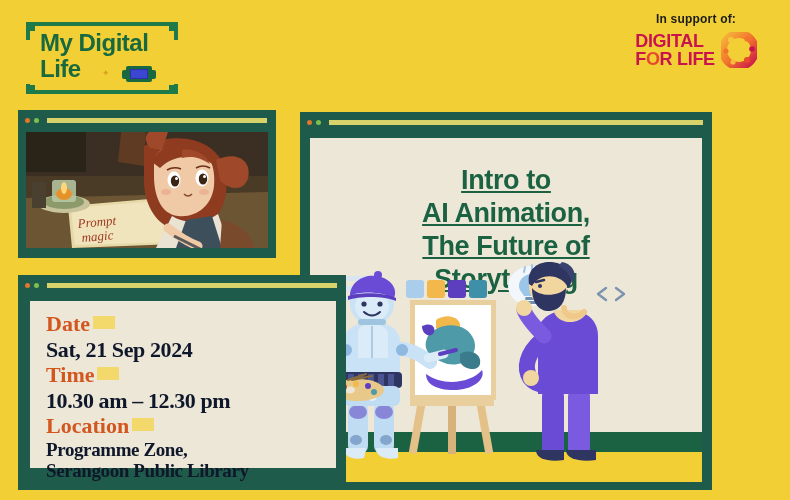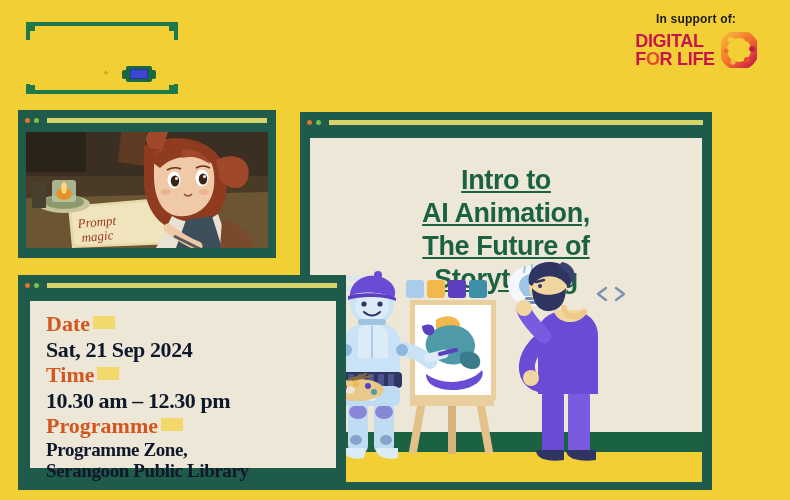--- a/index.html
+++ b/index.html
@@ -130,20 +130,24 @@
 <body>
 
 <div class="poster">
 
   <div class="mdl-logo">
     <div class="mdl-frame">
       <div class="mdl-corner-tr"></div>
       <div class="mdl-corner-bl"></div>
       <div class="mdl-notch-l"></div>
       <div class="mdl-notch-r"></div>
+    </div>
+    <div class="mdl-text">
+      <div>My Digital</div>
+      <div>Life</div>
     </div>
     <div class="mdl-sparkle">✦</div>
     <svg class="mdl-device" viewBox="0 0 34 18">
       <rect x="4" y="1" width="26" height="16" rx="2" fill="#18693F"></rect>
       <rect x="0" y="5" width="6" height="9" rx="2" fill="#18693F"></rect>
       <rect x="28" y="5" width="6" height="9" rx="2" fill="#18693F"></rect>
       <rect x="8" y="4" width="18" height="10" fill="#2B2FA8"></rect>
       <rect x="9" y="5" width="16" height="8" fill="#3B47D0"></rect>
     </svg>
   </div>
@@ -395,19 +399,19 @@
     <div class="win-bar">
       <span class="dot o"></span>
       <span class="dot g"></span>
       <span class="bar-line"></span>
     </div>
     <div class="win-body">
       <div class="lbl"><span>Date</span><span class="hl"></span></div>
       <div class="val">Sat, 21 Sep 2024</div>
       <div class="lbl"><span>Time</span><span class="hl"></span></div>
       <div class="val">10.30 am – 12.30 pm</div>
-      <div class="lbl"><span>Programme</span><span class="hl"></span></div>
+      <div class="lbl"><span>Location</span><span class="hl"></span></div>
       <div class="val small">Programme Zone,</div>
       <div class="val small">Serangoon Public Library</div>
     </div>
   </div>
 
 </div>
 
 </body></html>

